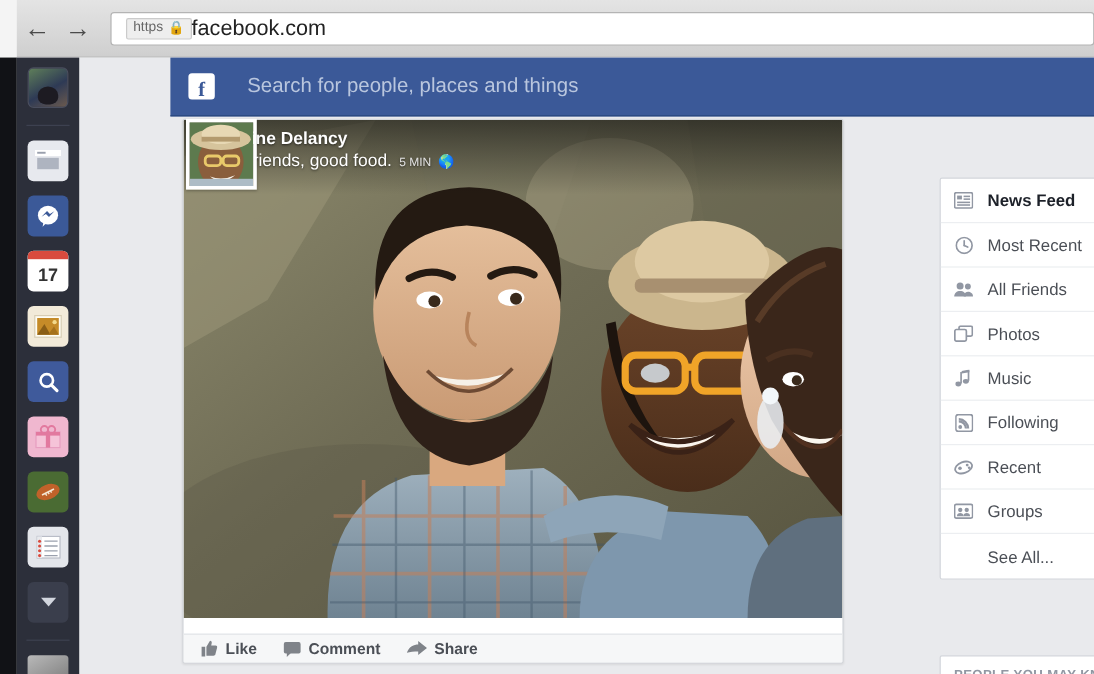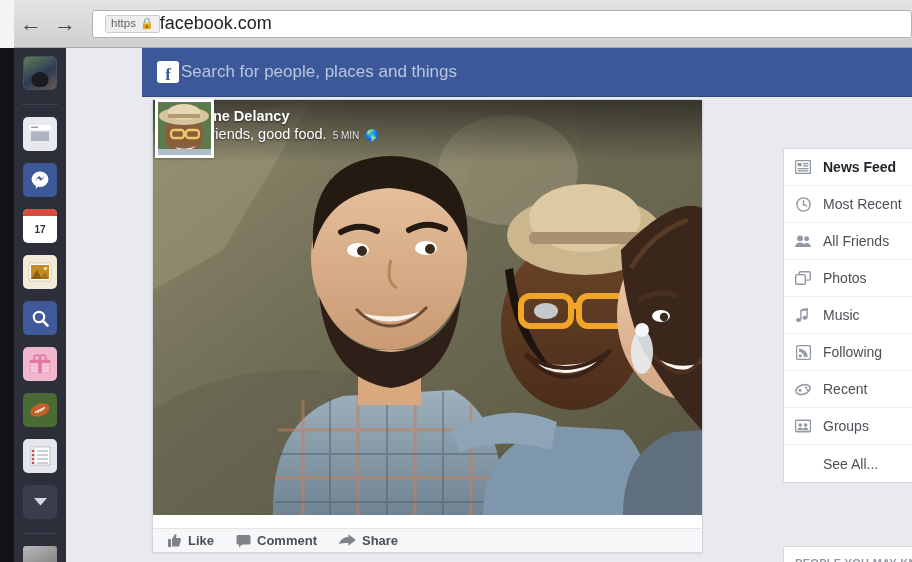--- a/index.html
+++ b/index.html
@@ -93,21 +93,21 @@
   }
   .ri-avatar { background: linear-gradient(150deg,#5f7f5a 0%,#2e3a55 55%,#6b5a4e 100%); border: 1px solid #4a4e5e; }
   .ri-avatar::after {
     content:""; position:absolute; bottom:2px; left:50%;
     transform:translateX(-50%);
     width:17px; height:15px; border-radius:50% 50% 40% 40%;
     background:#1d1b22;
   }
   .ri-feed { background: #e7e9ee; }
   .ri-messenger { background: #3b5998; }
-  .ri-calendar { background: #ffffff; color:#333; font-size:10px; font-weight:bold; flex-direction:column; }
+  .ri-calendar { background: #ffffff; color:#333; font-size:15px; font-weight:bold; flex-direction:column; }
   .ri-calendar .cal-top { width:100%; height:7px; background:#d94b3e; }
   .ri-calendar .cal-day { flex:1; display:flex; align-items:center; justify-content:center; }
   .ri-photos { background: #f2ead9; }
   .ri-search { background: #3f5a9b; }
   .ri-gift { background: #f0b7cf; }
   .ri-football { background: #4a6b33; }
   .ri-notes { background: #e4e6eb; }
   .ri-chevron { background: #3a3e4c; color:#c2c6d0; font-size:10px; }
 
   .contact-av { border-radius: 3px; }
@@ -127,21 +127,21 @@
   .fb-logo {
     width: 22px; height: 22px;
     background: #ffffff; color: #3b5998;
     border-radius: 3px;
     font-weight: bold; font-size: 17px;
     display:flex; align-items:flex-end; justify-content:center;
     font-family: "Liberation Serif", serif;
     line-height: 1;
   }
   .fb-search-text {
-    margin-left: 2px;
+    margin-left: 27px;
     color: #b9c6de; font-size: 17px;
   }
 
   
   .center-col {
     position: absolute; top: 49px; left: 66px;
     width: 714px; height: 465px;
     overflow: hidden;
   }
   .post-card {

